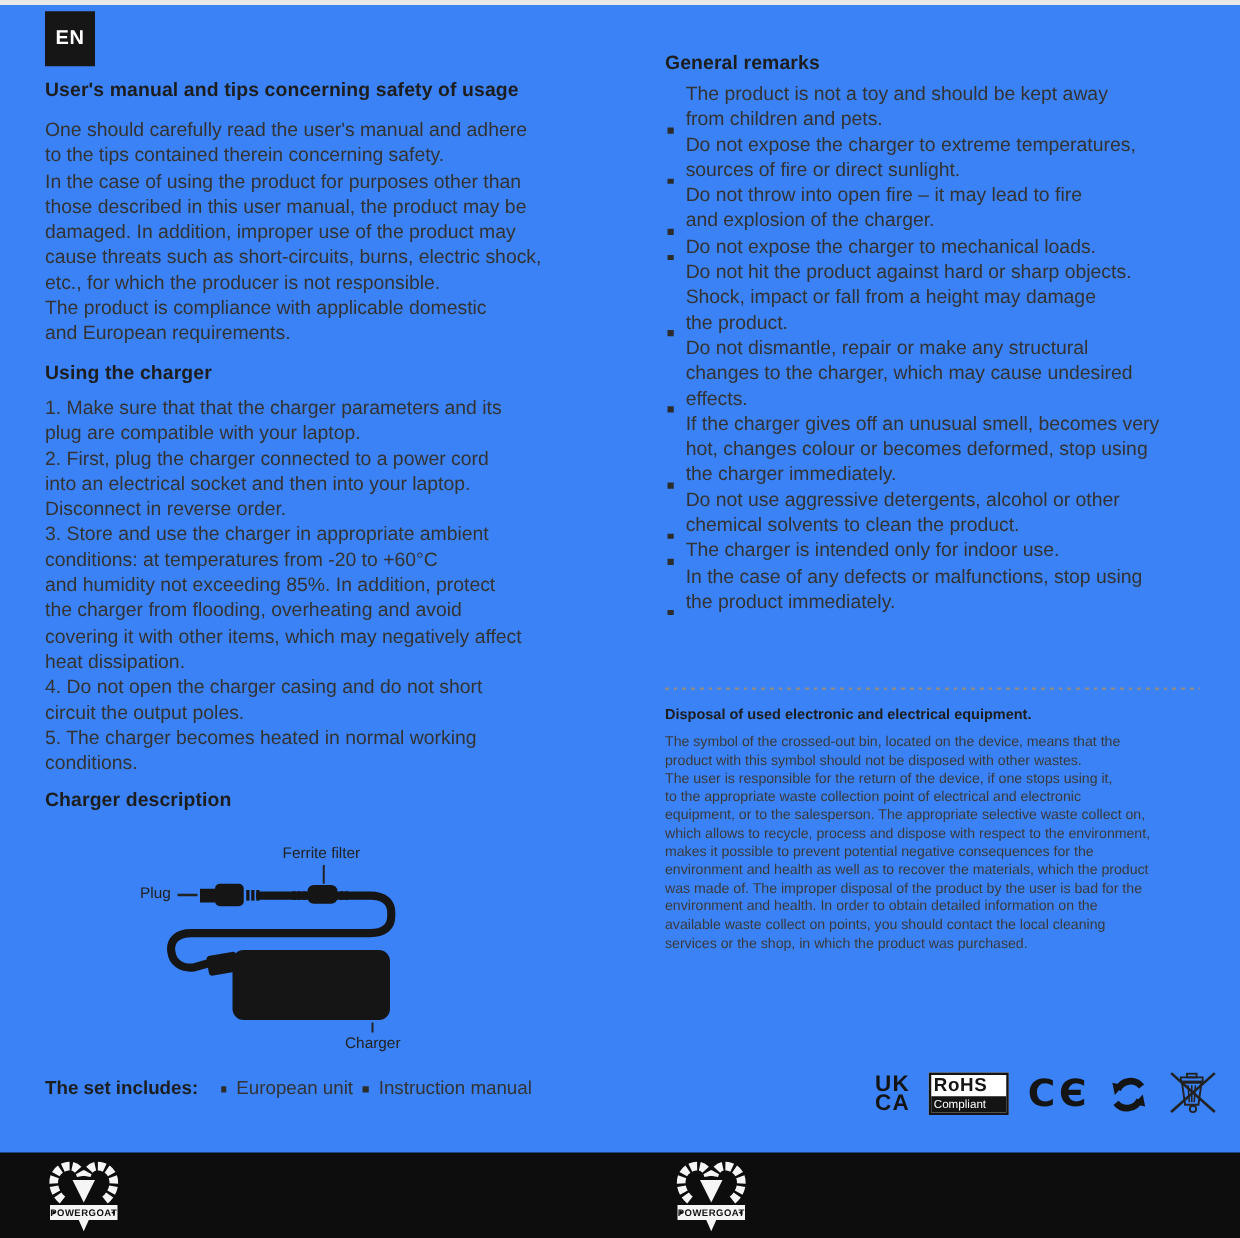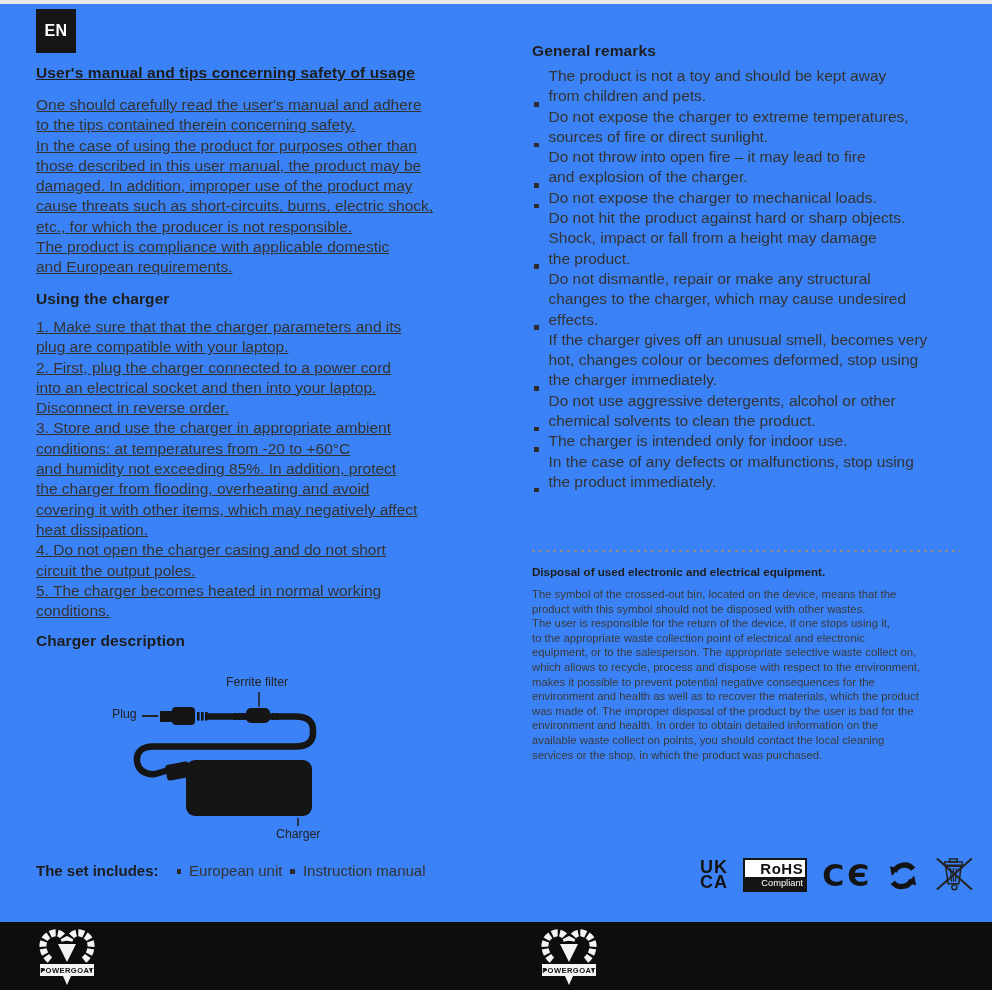--- a/index.html
+++ b/index.html
@@ -12,21 +12,21 @@
   .pre{white-space:pre-line;}
 
   
   .en-badge{left:36px;top:5px;width:40px;height:44px;background:#161616;
     display:flex;align-items:center;justify-content:center;
     color:#fff;font-weight:bold;font-size:16px;letter-spacing:.5px;}
 
   
   .h{font-weight:bold;font-size:15.5px;color:#1d1d1d;letter-spacing:.1px;}
   .body{font-size:15.5px;line-height:20.3px;color:#333;}
-  .col-l{width:462px;text-decoration:underline;}
+  .col-l{width:462px;}
 
   
   .g-list{left:532px;top:62px;width:450px;}
   .g-item{display:flex;margin:0;align-items:flex-end;}
   .g-sq{flex:0 0 auto;width:4.5px;height:4.5px;background:#2c2c2c;margin:8px 10px 0 2px;}
   .g-text{font-size:15.5px;line-height:20.3px;color:#333;}
 
   
   .dashed{left:532px;top:546px;width:428px;height:2px;
     background:repeating-linear-gradient(90deg,#8b8b8b 0 3px,transparent 3px 7px);}
@@ -38,21 +38,21 @@
   .plug-dash{left:142px;top:711px;width:16px;height:1.8px;background:#222;}
 
   
   .set-line{left:36px;top:858px;font-size:15px;color:#333;display:flex;align-items:center;}
   .set-line .lbl{font-weight:bold;color:#1d1d1d;margin-right:10px;}
   .set-sq{width:4.5px;height:4.5px;background:#2c2c2c;margin:2px 8px 0 8px;}
 
   
   .badges{left:700px;top:845px;width:275px;height:52px;display:flex;align-items:center;gap:15px;}
   .ukca{font-weight:bold;font-size:18px;line-height:15.5px;color:#141414;letter-spacing:1px;}
-  .rohs{border:2.2px solid #141414;width:62px;text-align:right;background:#fff;}
+  .rohs{border:2.2px solid #141414;width:62px;text-align:left;background:#fff;}
   .rohs-top{font-weight:bold;font-size:15px;color:#141414;letter-spacing:.5px;padding:0 2px;}
   .rohs-bot{background:#141414;color:#fff;font-size:9.3px;padding:1px 2px 2px;}
   .ce{font-size:30px;font-weight:700;color:#141414;letter-spacing:3px;font-family:"DejaVu Sans",sans-serif;}
 
   
   .footer-bar{left:0;top:918px;width:992px;height:72px;background:#0d0d0d;}
   .goat{position:absolute;top:6px;}
   .goat-1{left:38px;} .goat-2{left:540px;}
 </style>
 </head>

